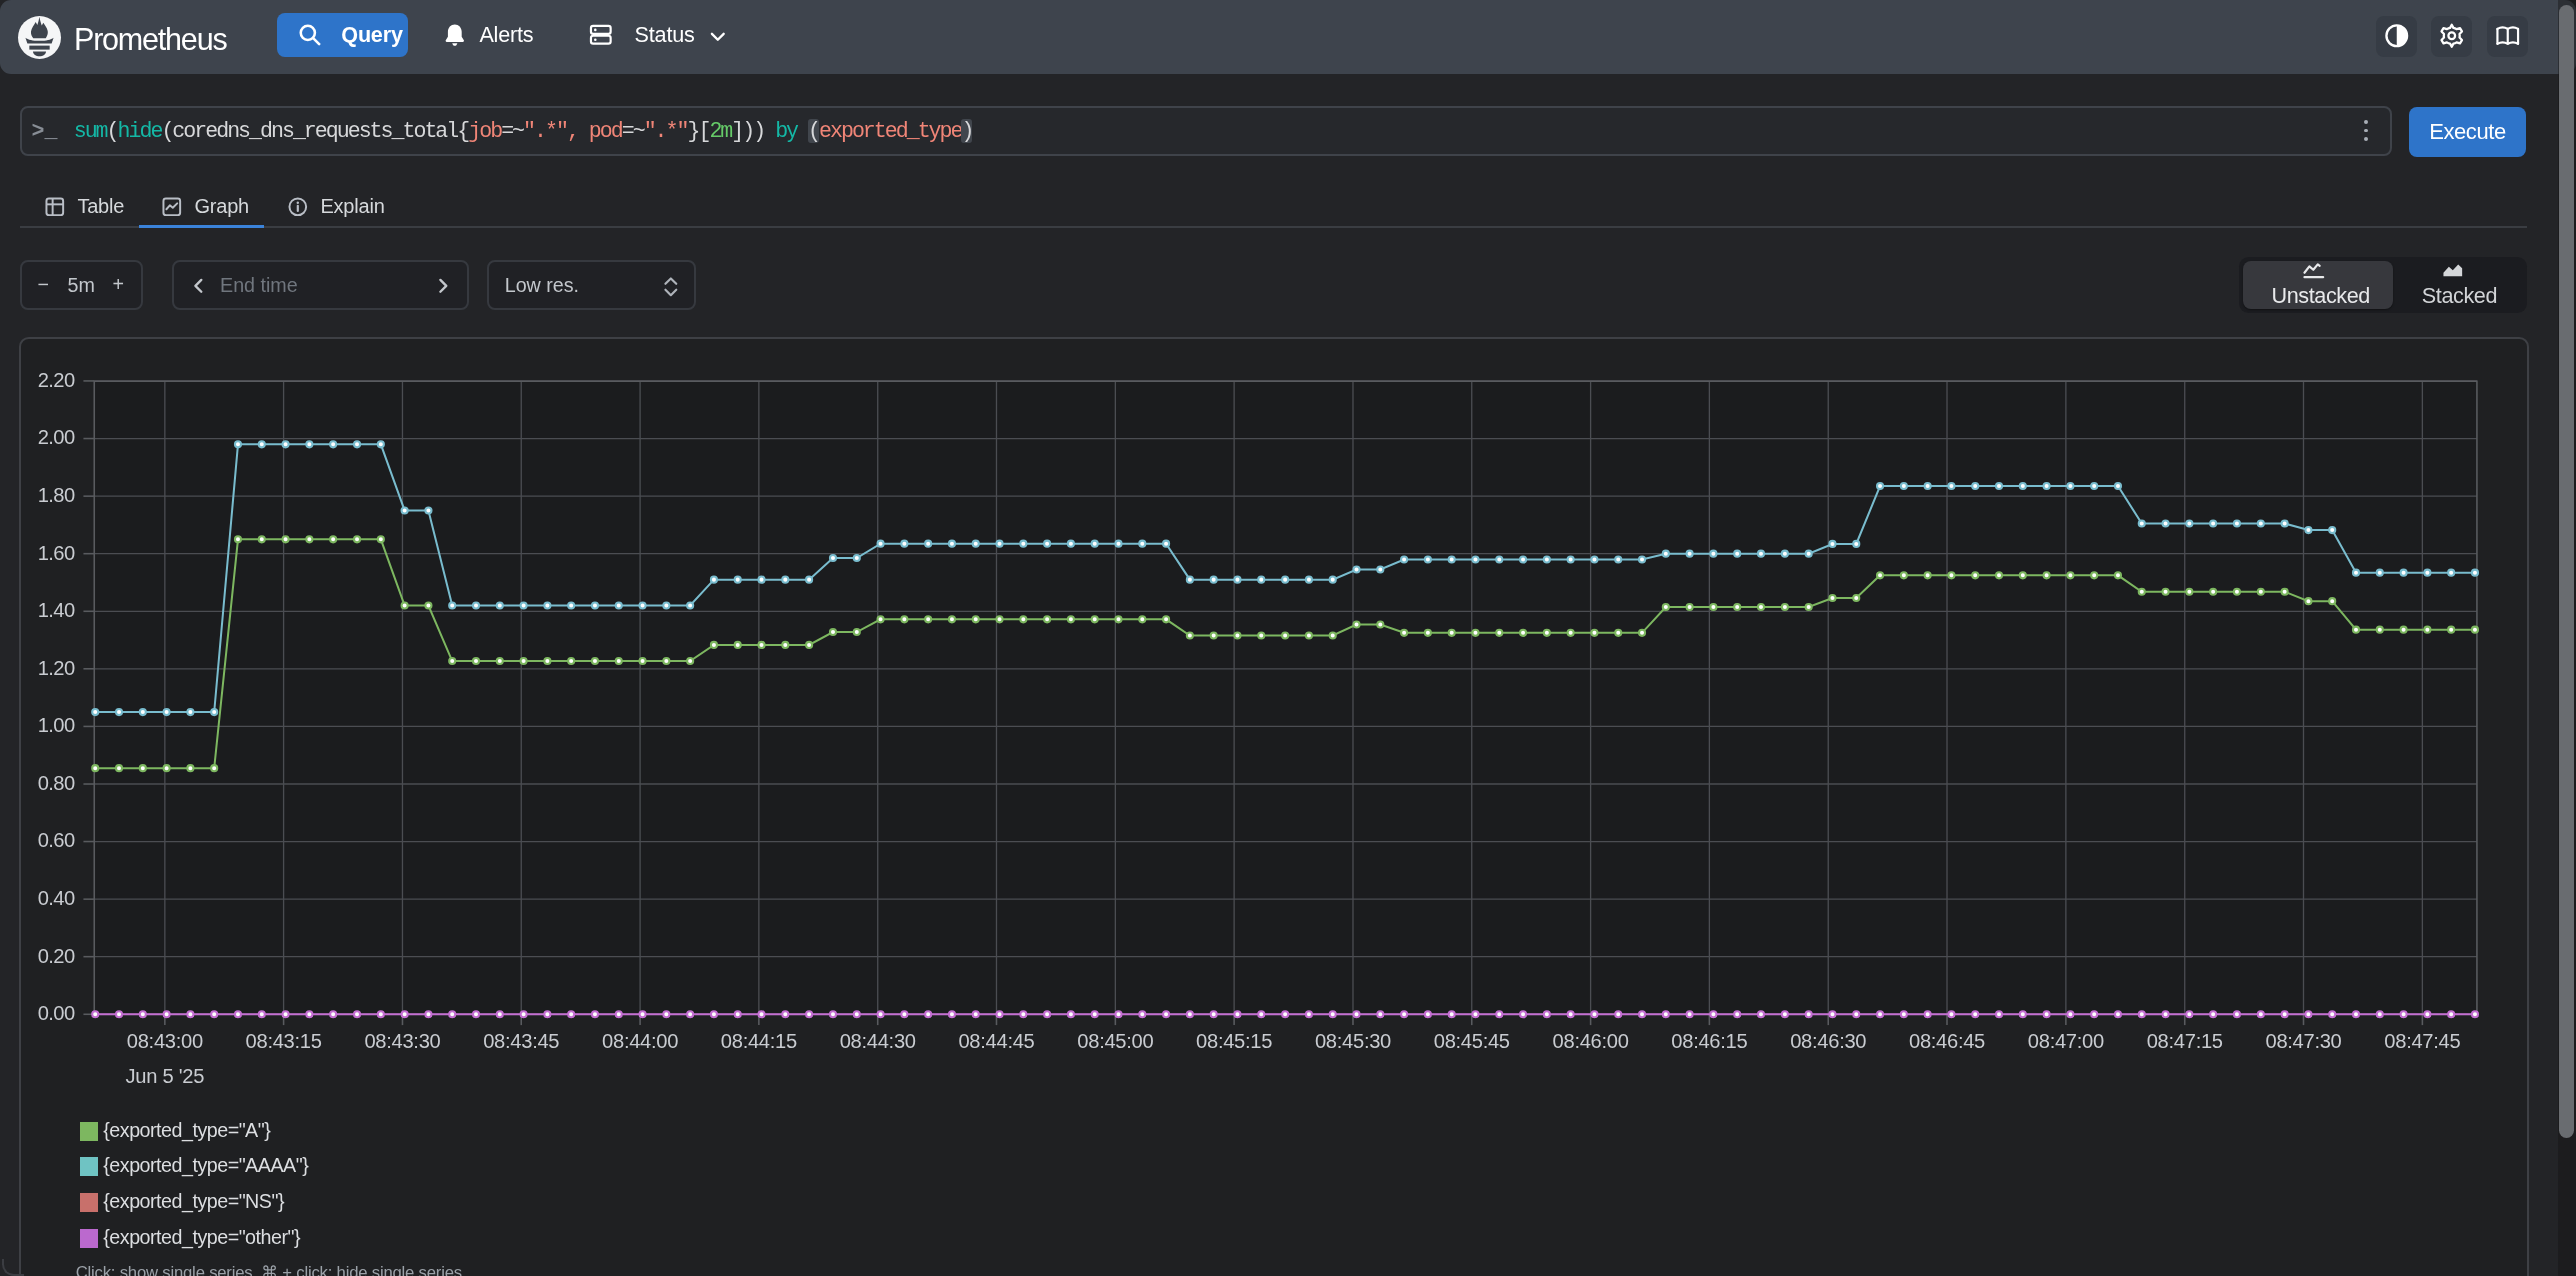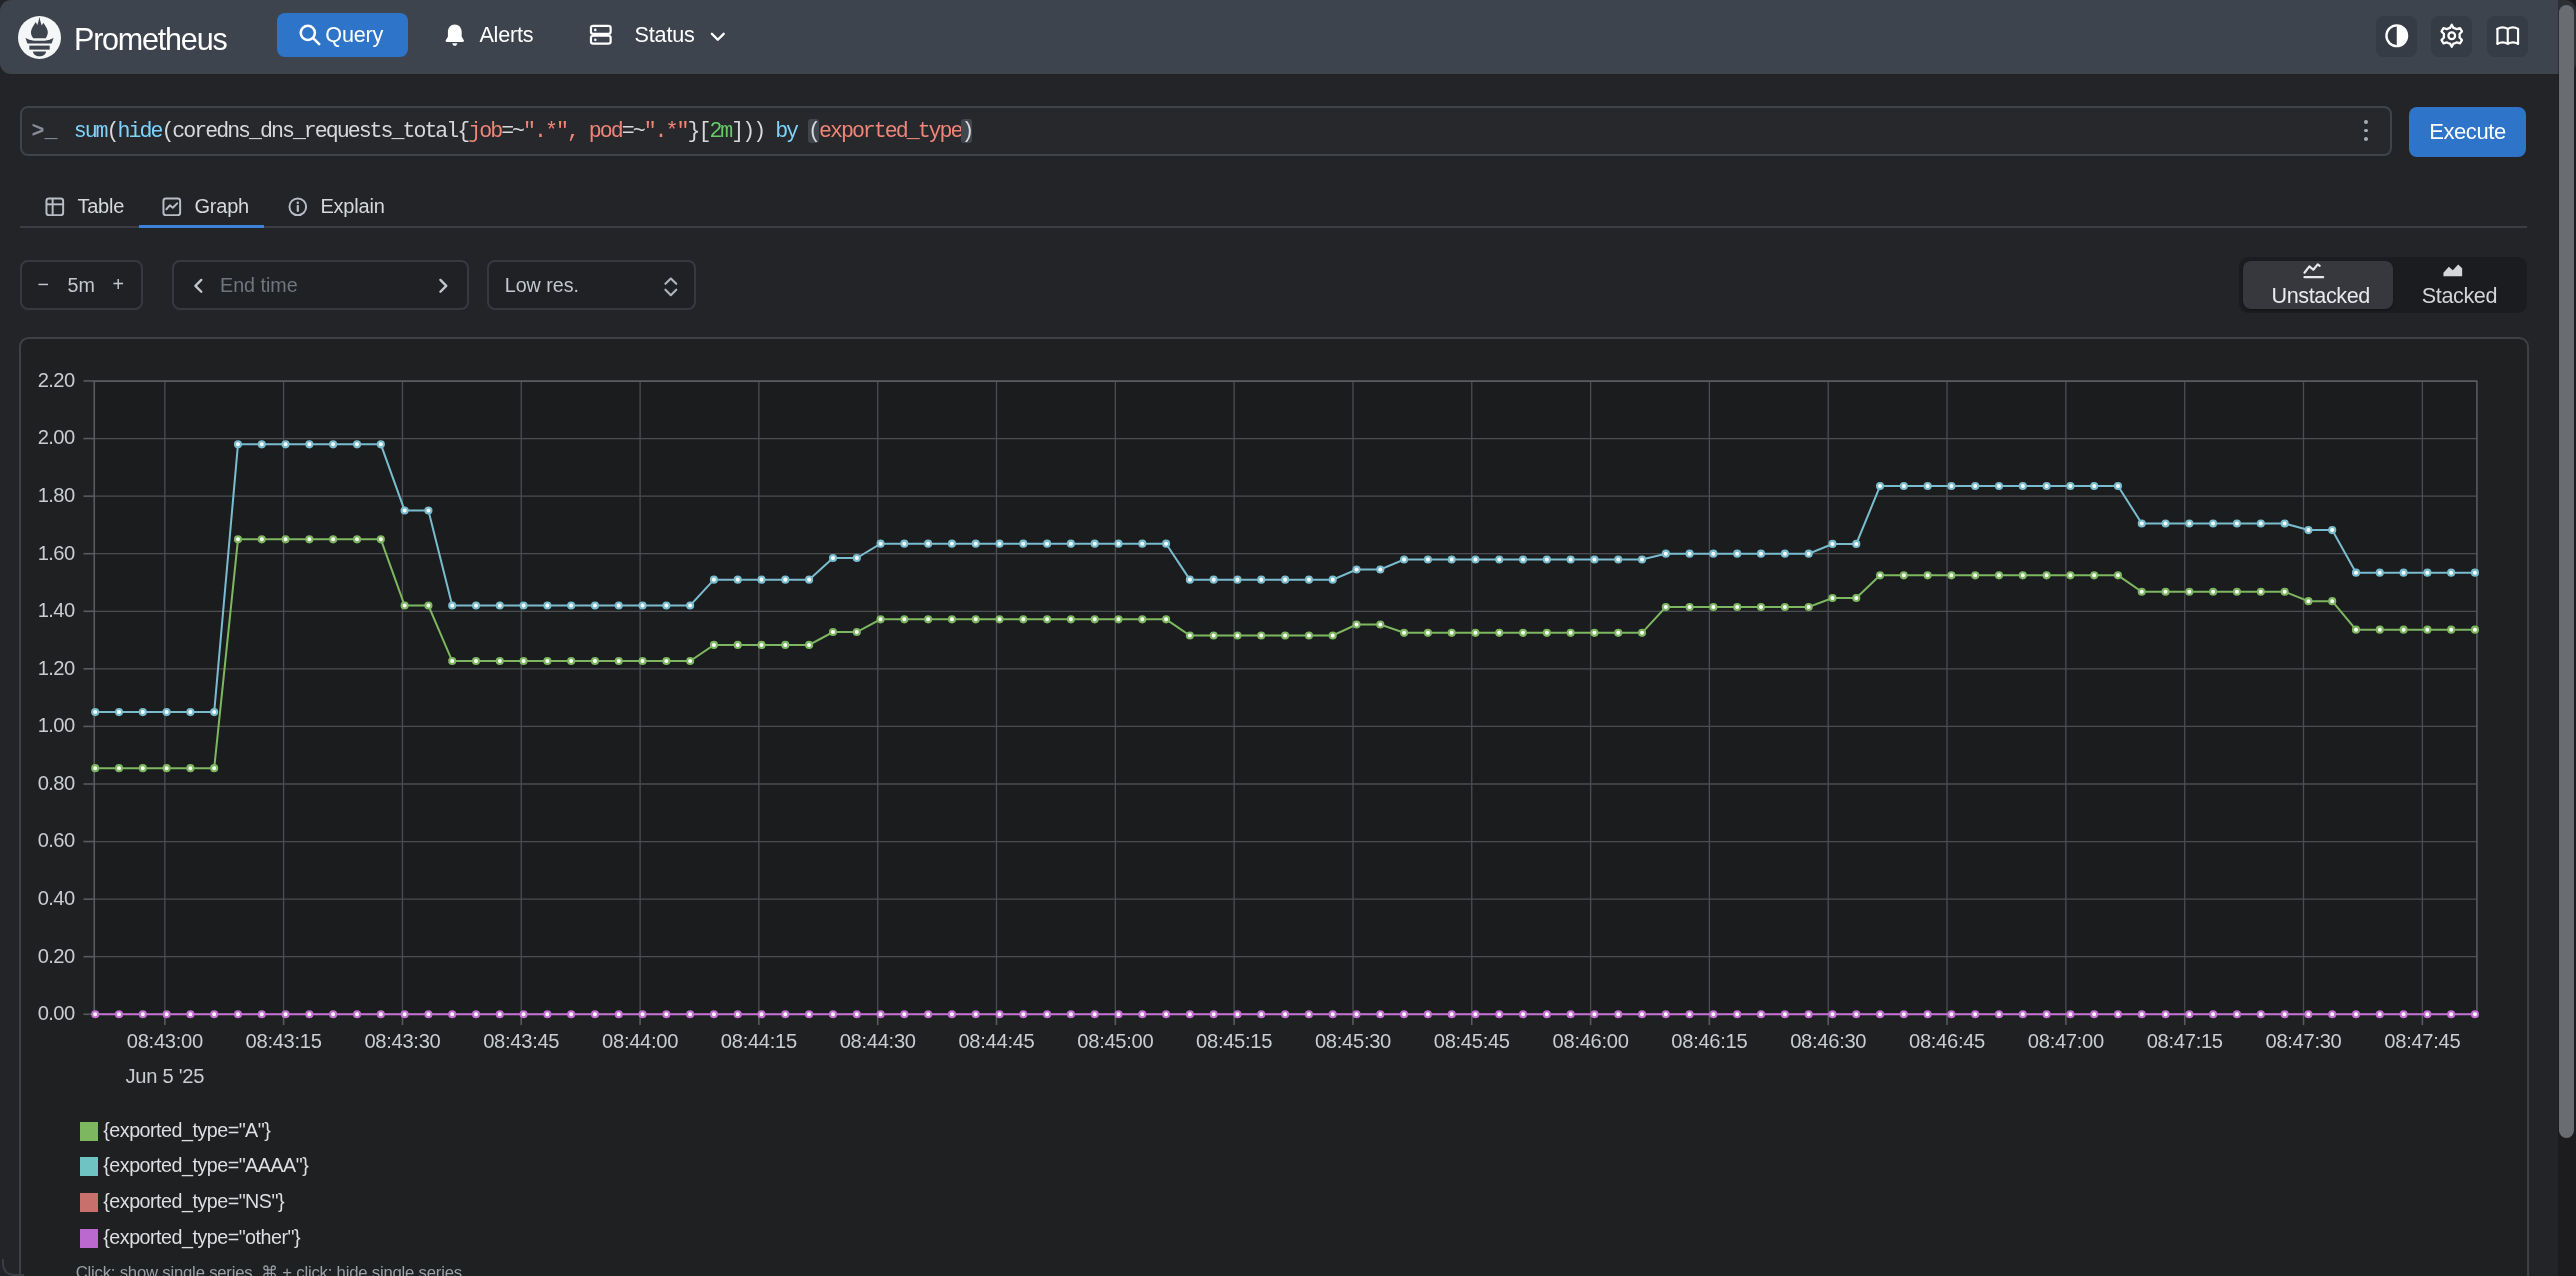--- a/index.html
+++ b/index.html
@@ -6,29 +6,29 @@
   * { box-sizing: border-box; margin: 0; padding: 0; -webkit-font-smoothing: antialiased; }
   html,body { width: 2576px; height: 1276px; overflow: hidden; }
   body { background: #232427; font-family: "Liberation Sans", sans-serif; position: relative; }
 
   
   header { position: absolute; left: 0; top: 0; width: 2576px; height: 74px; background: #3e444d; border-radius: 11px; }
   .logo { position: absolute; left: 17.7px; top: 15.7px; width: 43px; height: 43px; border-radius: 50%; background: #f5f6f7; }
   .brand { position: absolute; left: 74px; top: 21.6px; font-size: 30.5px; color: #ffffff; letter-spacing: -1.2px; }
   .navbtn { position: absolute; top: 12.8px; height: 44px; border-radius: 7.9px; display: flex; align-items: center; font-size: 21.6px; letter-spacing: -0.2px; color: #fff; }
   .qbtn { left: 277px; width: 131px; background: #2e74c9; padding-left: 19.7px; }
-  .qbtn span { margin-left: 3px; }
+  .qbtn span { margin-left: 19px; font-weight: bold; }
   .navlink { position: absolute; top: 12.8px; height: 44px; display: flex; align-items: center; font-size: 21.6px; letter-spacing: -0.2px; color: #fff; }
   .iconbtn { position: absolute; top: 15.7px; width: 41px; height: 41px; border-radius: 7.9px; background: #363c45; display: flex; align-items: center; justify-content: center; }
 
   
   .qinput { position: absolute; left: 19.7px; top: 106px; width: 2372px; height: 50px; background: #26282c; border: 2px solid #3f434a; border-radius: 7.9px; }
   .prompt { position: absolute; left: 9.8px; top: 10.8px; font-family: "Liberation Mono", monospace; font-size: 21.6px; font-weight: bold; color: #878d95; }
   .code { position: absolute; left: 52px; top: 0; height: 46px; line-height: 46px; font-family: "Liberation Mono", monospace; font-size: 21.6px; letter-spacing: -2px; color: #d7d8da; white-space: pre; }
-  .cK { color: #7dd3fc; }   
+  .cK { color: #14b8a6; }   
   .cL { color: #f08577; }   
   .cD { color: #66cc69; margin-top: 28px; }   
   .cB { background: #41464d; border-radius: 2.9px; } 
   .kebab { position: absolute; right: 19.7px; top: 11.8px; width: 7.9px; }
   .kebab i { display: block; width: 3.9px; height: 3.9px; border-radius: 50%; background: #a8aeb6; margin: 0 auto 4.9px; }
   .exec { position: absolute; left: 2409px; top: 107px; width: 117px; height: 50px; border-radius: 7.9px; background: #2e74c9; color: #fff; font-size: 22px; letter-spacing: -0.4px; display: flex; align-items: center; justify-content: center; }
 
   
   .tabborder { position: absolute; left: 19.7px; top: 226px; width: 2507px; height: 2px; background: #3a3d42; }
   .tab { position: absolute; top: 187px; height: 39px; display: flex; align-items: center; font-size: 20px; letter-spacing: -0.2px; color: #d6d9dc; }

